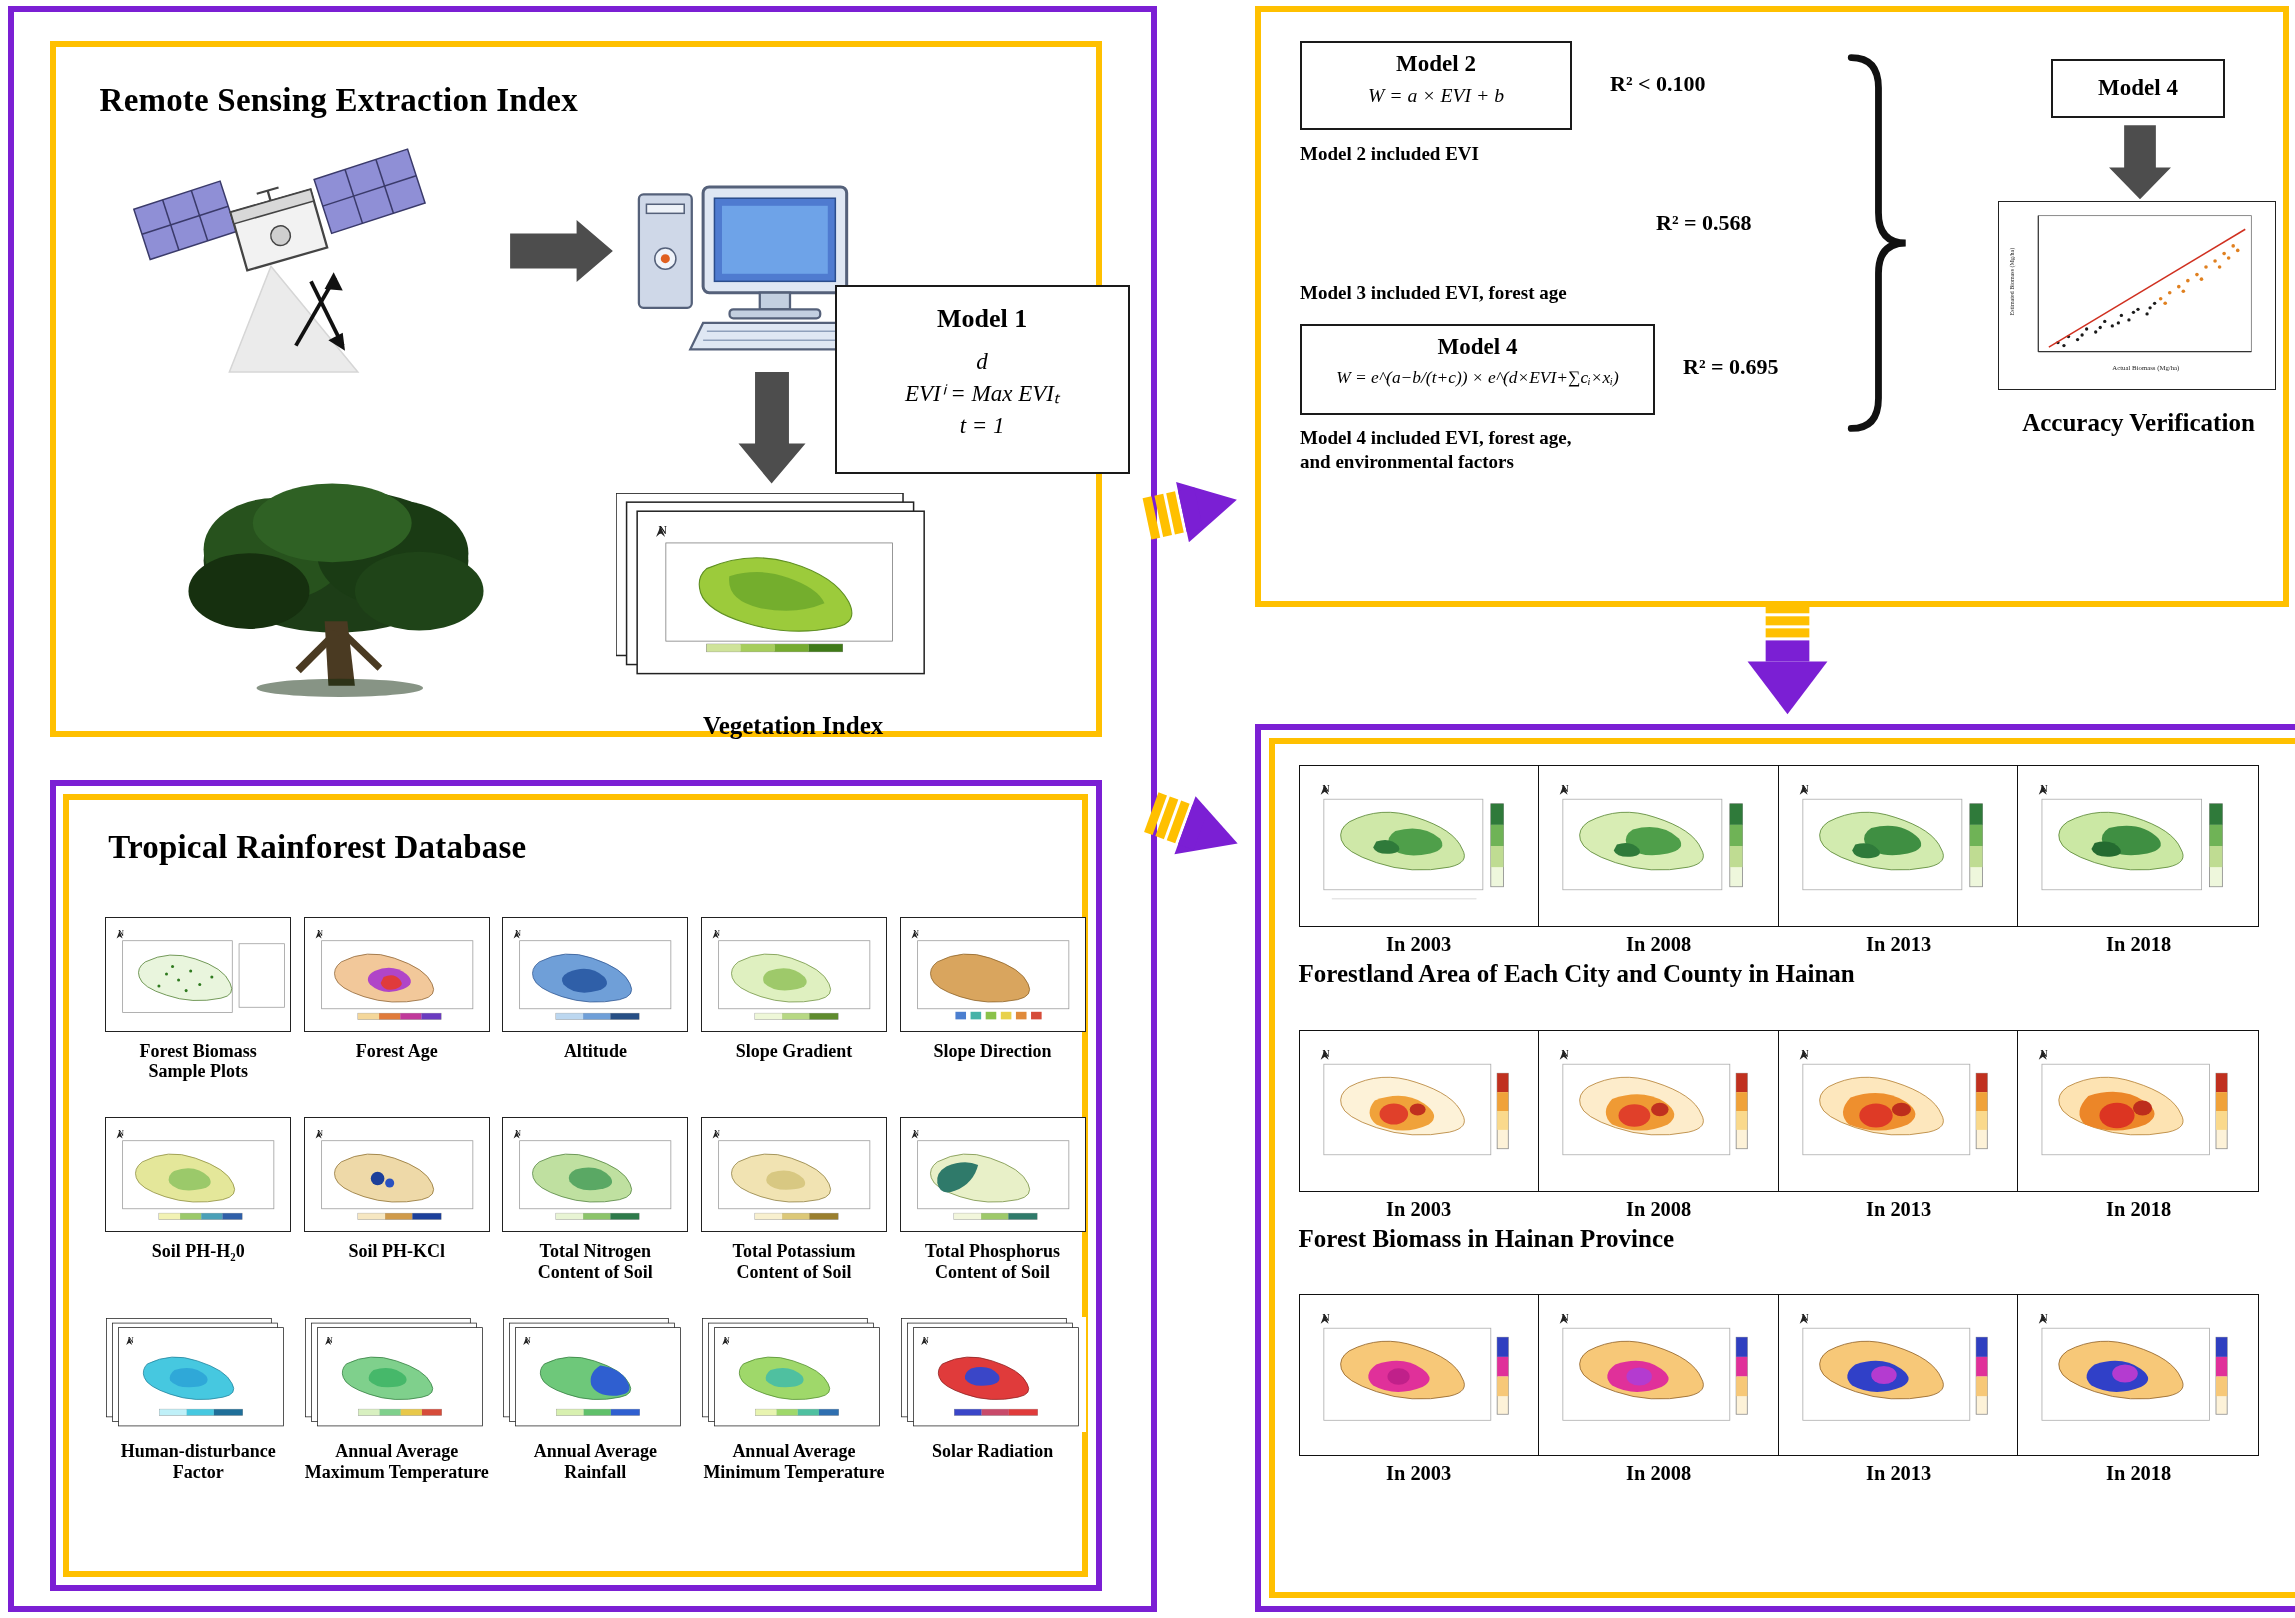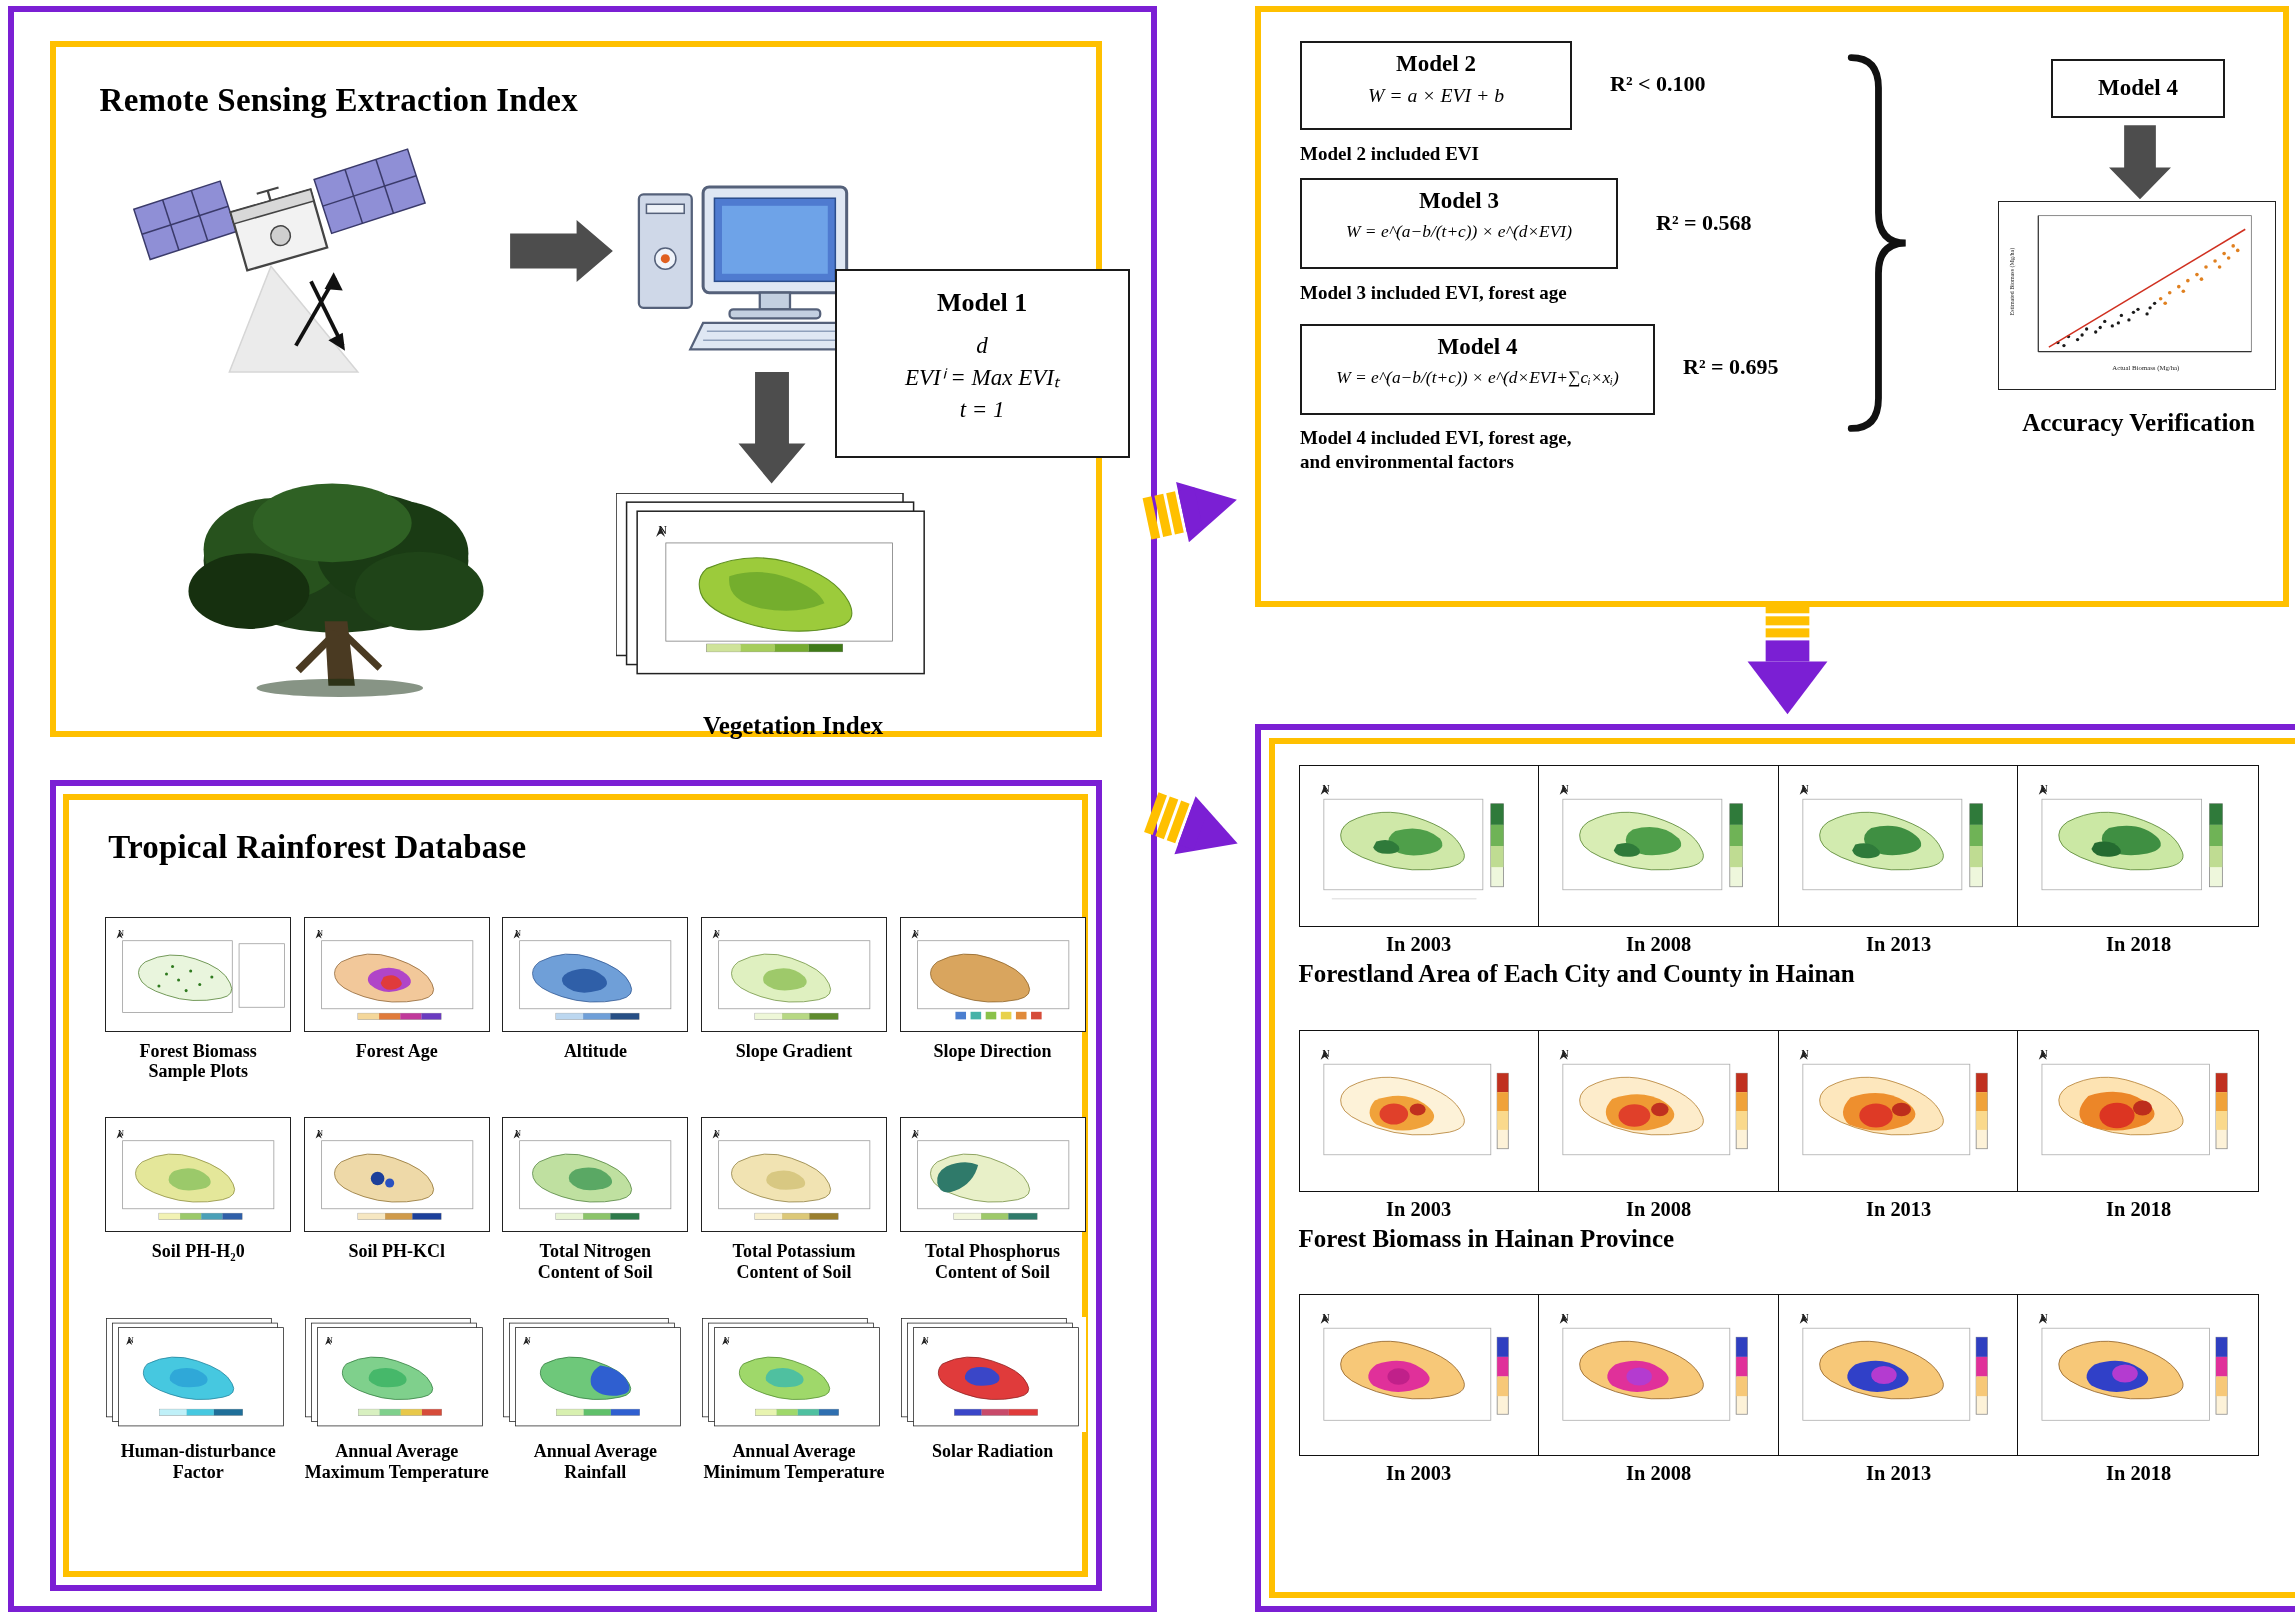--- a/index.html
+++ b/index.html
@@ -86,21 +86,21 @@
   .tree-wrap {
     position: absolute;
     left: 121px;
     top: 423px;
     width: 318px;
     height: 227px;
   }
   .model1-box {
     position: absolute;
     left: 779px;
-    top: 222px;
+    top: 238px;
     width: 295px;
     height: 189px;
     border: 2.3px solid #1a1a1a;
     background: #fff;
     box-sizing: border-box;
     text-align: center;
   }
   .model-name {
     font-weight: bold;
     font-size: 26px;
@@ -760,24 +760,20 @@
 
     <div class="models-panel">
 
       <div class="model-box" style="left:39px; top:29px; width:272px; height:89px;">
         <div class="mtitle">Model 2</div>
         <div class="mform">W = a × EVI + b</div>
       </div>
       <div class="model-desc" style="left:39px; top:130px;">Model 2 included EVI</div>
       <div class="r2" style="left:349px; top:59px;">R² &lt; 0.100</div>
 
-      <div class="model-box" style="left:39px; top:166px; width:318px; height:91px;">
-        <div class="mtitle">Model 3</div>
-        <div class="mform" style="font-size:17.4px">W = e^(a−b/(t+c)) × e^(d×EVI)</div>
-      </div>
       <div class="model-desc" style="left:39px; top:269px;">Model 3 included EVI, forest age</div>
       <div class="r2" style="left:395px; top:198px;">R² = 0.568</div>
 
       <div class="model-box" style="left:39px; top:312px; width:355px; height:91px;">
         <div class="mtitle">Model 4</div>
         <div class="mform" style="font-size:17.4px">W = e^(a−b/(t+c)) × e^(d×EVI+∑cᵢ×xᵢ)</div>
       </div>
       <div class="model-desc" style="left:39px; top:414px; white-space:pre-line">Model 4 included EVI, forest age,
 and environmental factors</div>
       <div class="r2" style="left:422px; top:342px;">R² = 0.695</div>

